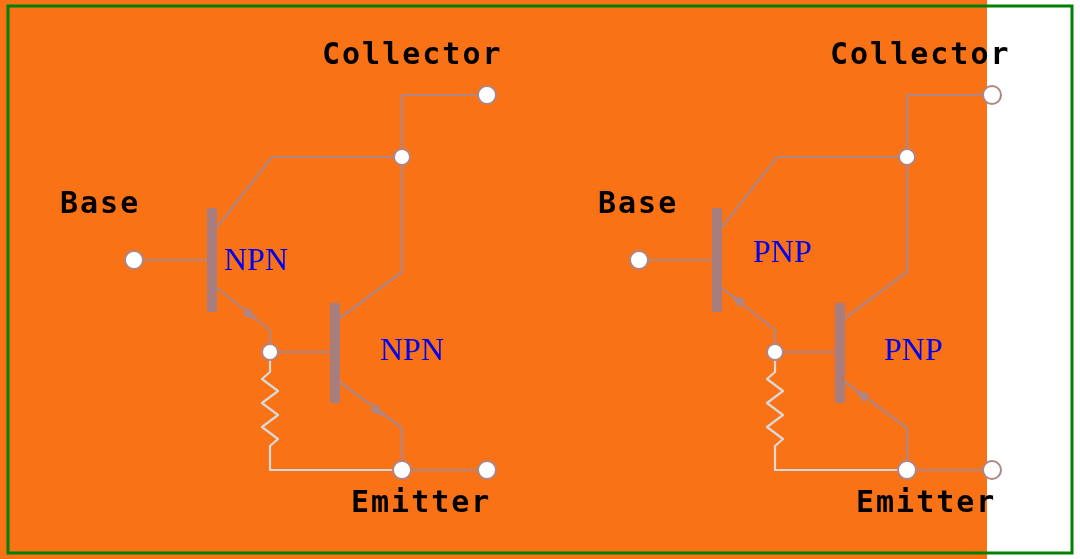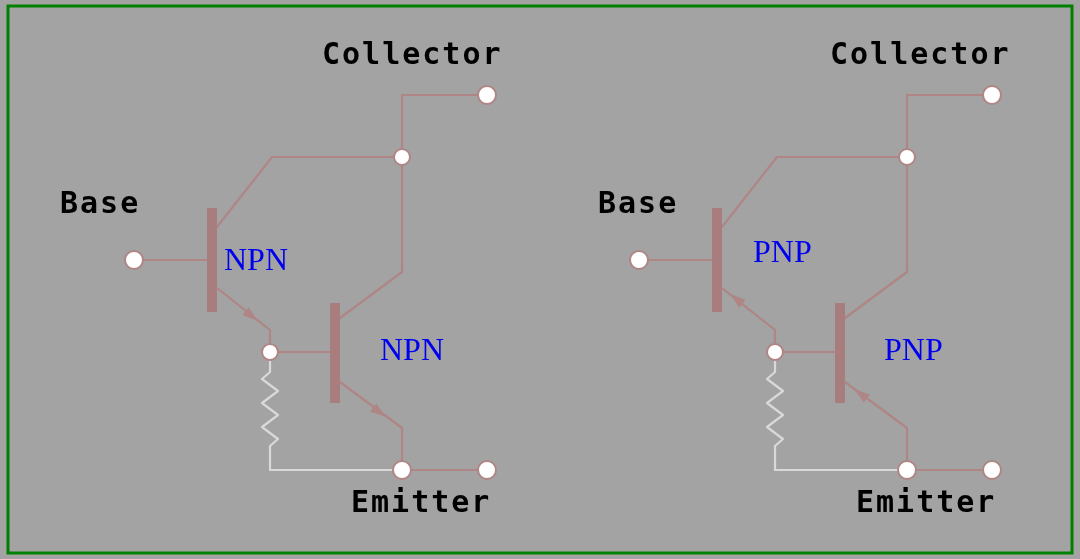--- a/index.html
+++ b/index.html
@@ -6,23 +6,23 @@
     margin: 0;
     padding: 0;
     background: #ffffff;
     width: 1080px;
     height: 559px;
     overflow: hidden;
     font-family: "DejaVu Sans Mono", monospace;
   }
   .stage {
     position: relative;
-    width: 1080px;
+    width: 987px;
     height: 559px;
-    background: #a3a3a3;
+    background: #f97316;
   }
   svg { display: block; }
   .frame {
     fill: none;
     stroke: var(--border, #008000);
     stroke-width: 3;
   }
   .wire {
     fill: none;
     stroke: var(--wire, #af8585);

